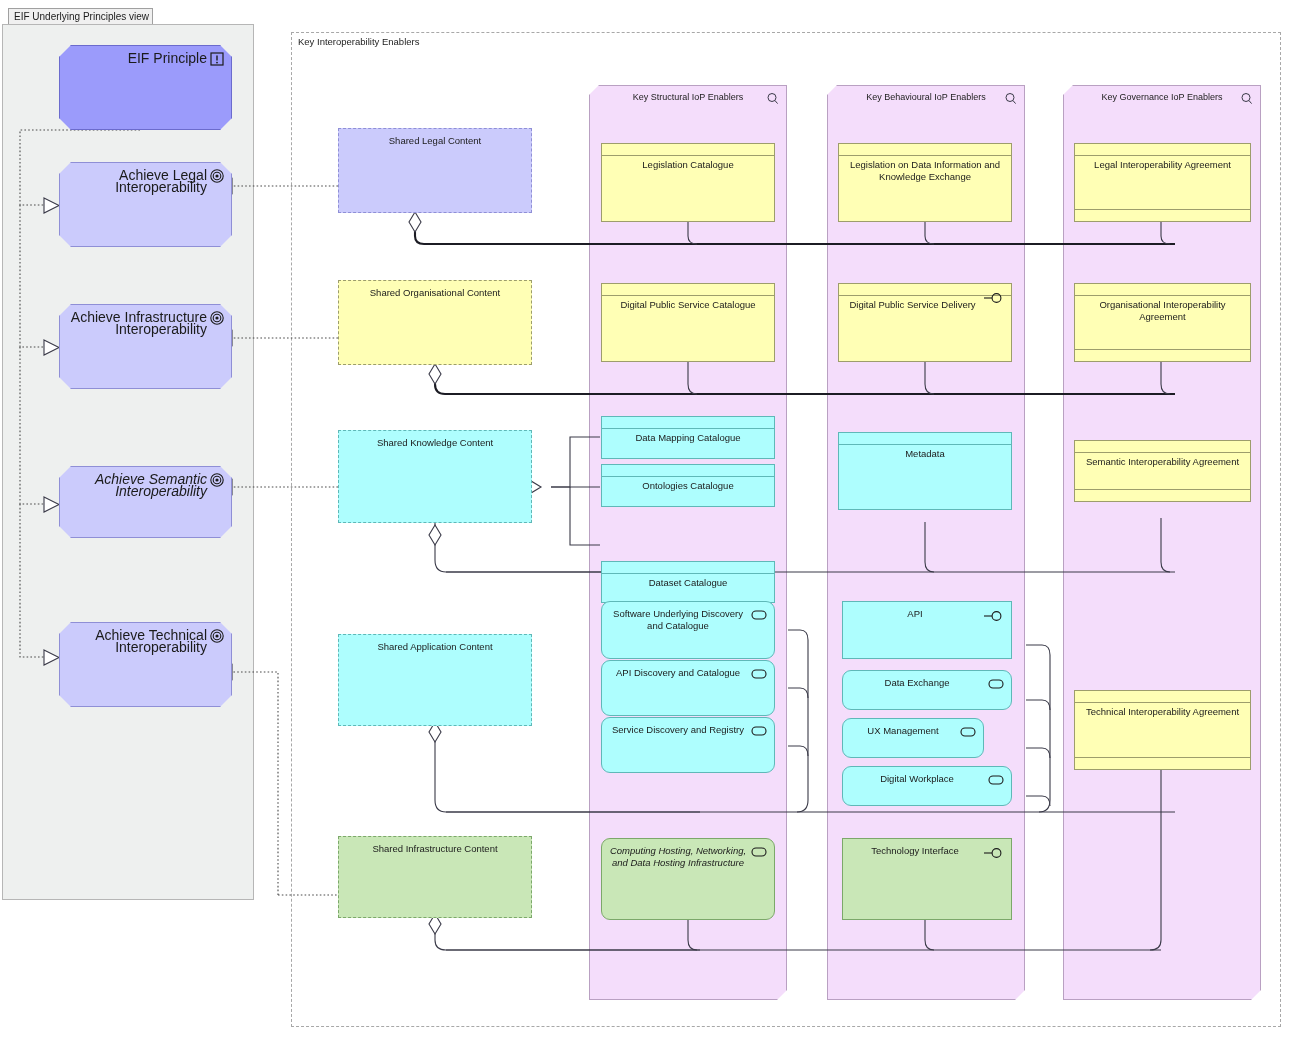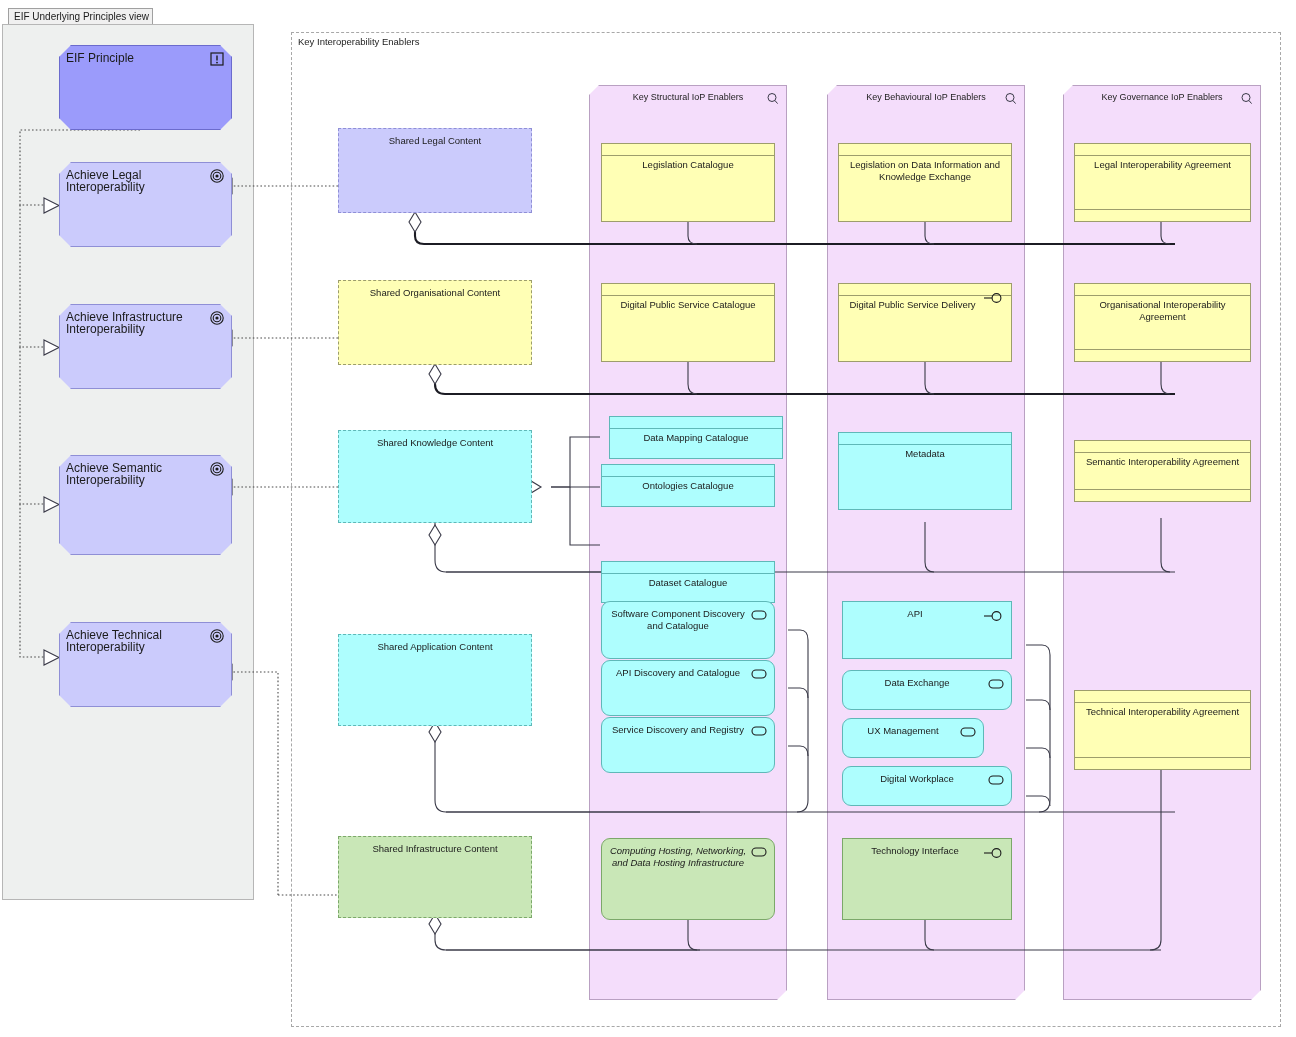--- a/index.html
+++ b/index.html
@@ -48,22 +48,22 @@
   
   .principle{
     background:#9b9bfb;border:1px solid #6b6bcd;
     clip-path:polygon(12px 0,calc(100% - 12px) 0,100% 12px,100% calc(100% - 12px),calc(100% - 12px) 100%,12px 100%,0 calc(100% - 12px),0 12px);
   }
   .goal{
     background:#cbcbfc;border:1px solid #8f8fd6;
     clip-path:polygon(12px 0,calc(100% - 12px) 0,100% 12px,100% calc(100% - 12px),calc(100% - 12px) 100%,12px 100%,0 calc(100% - 12px),0 12px);
   }
   .elem-title{
-    position:absolute;left:6px;right:24px;top:6px;text-align:left;
-    font-size:12px;color:#1b1b1b;line-height:12px;
+    position:absolute;left:6px;right:24px;top:6px;text-align:right;
+    font-size:14px;color:#1b1b1b;line-height:12px;
   }
   .elem-icon{position:absolute;right:6px;top:5px;width:16px;height:16px;}
 
   
   .obj{border:1px solid #9d9d6c;background:#ffffb5;}
   .obj .bar{position:absolute;left:0;right:0;top:0;height:11px;border-bottom:1px solid #9d9d6c;}
   .obj .bar2{position:absolute;left:0;right:0;bottom:0;height:11px;border-top:1px solid #9d9d6c;}
   .obj .lbl{position:absolute;left:5px;right:5px;top:15px;text-align:center;font-size:9.5px;color:#1b1b1b;line-height:12px;}
 
   .dobj{border:1px solid #5fb8b8;background:#aefefe;}
@@ -215,21 +215,21 @@
 
   <div class="abs goal" style="left:59px;top:304px;width:173px;height:85px;">
     <div class="elem-title">Achieve Infrastructure Interoperability</div>
     <svg class="elem-icon" viewBox="0 0 16 16">
       <circle cx="8" cy="8" r="6.2" fill="none" stroke="#1b1b1b" stroke-width="1.1"></circle>
       <circle cx="8" cy="8" r="3.8" fill="none" stroke="#1b1b1b" stroke-width="1.1"></circle>
       <circle cx="8" cy="8" r="1.6" fill="#1b1b1b"></circle>
     </svg>
   </div>
 
-  <div class="abs goal" style="left:59px;top:455px;width:173px;height:100px;">
+  <div class="abs goal" style="left:59px;top:466px;width:173px;height:72px;font-style:italic;">
     <div class="elem-title">Achieve Semantic Interoperability</div>
     <svg class="elem-icon" viewBox="0 0 16 16">
       <circle cx="8" cy="8" r="6.2" fill="none" stroke="#1b1b1b" stroke-width="1.1"></circle>
       <circle cx="8" cy="8" r="3.8" fill="none" stroke="#1b1b1b" stroke-width="1.1"></circle>
       <circle cx="8" cy="8" r="1.6" fill="#1b1b1b"></circle>
     </svg>
   </div>
 
   <div class="abs goal" style="left:59px;top:622px;width:173px;height:85px;">
     <div class="elem-title">Achieve Technical Interoperability</div>
@@ -259,37 +259,37 @@
   <div class="abs obj" style="left:601px;top:143px;width:174px;height:79px;">
     <div class="bar"></div>
     <div class="lbl">Legislation Catalogue</div>
   </div>
 
   <div class="abs obj" style="left:601px;top:283px;width:174px;height:79px;">
     <div class="bar"></div>
     <div class="lbl">Digital Public Service Catalogue</div>
   </div>
 
-  <div class="abs dobj" style="left:601px;top:416px;width:174px;height:43px;margin-left:8px;">
+  <div class="abs dobj" style="left:601px;top:416px;width:174px;height:43px;">
     <div class="bar"></div>
     <div class="lbl">Data Mapping Catalogue</div>
   </div>
 
   <div class="abs dobj" style="left:601px;top:464px;width:174px;height:43px;">
     <div class="bar"></div>
     <div class="lbl">Ontologies Catalogue</div>
   </div>
 
   <div class="abs dobj" style="left:601px;top:523px;width:174px;height:42px;margin-top:38px;">
     <div class="bar"></div>
     <div class="lbl">Dataset Catalogue</div>
   </div>
 
   <div class="abs comp" style="left:601px;top:601px;width:174px;height:58px;">
-    <div class="lbl">Software Component Discovery and Catalogue</div>
+    <div class="lbl">Software Underlying Discovery and Catalogue</div>
     <svg class="ic" viewBox="0 0 18 14">
       <rect x="2" y="3" width="14" height="8" rx="4" ry="4" fill="none" stroke="#1b1b1b" stroke-width="1.1"></rect>
     </svg>
   </div>
 
   <div class="abs comp" style="left:601px;top:660px;width:174px;height:56px;">
     <div class="lbl">API Discovery and Catalogue</div>
     <svg class="ic" viewBox="0 0 18 14">
       <rect x="2" y="3" width="14" height="8" rx="4" ry="4" fill="none" stroke="#1b1b1b" stroke-width="1.1"></rect>
     </svg>

